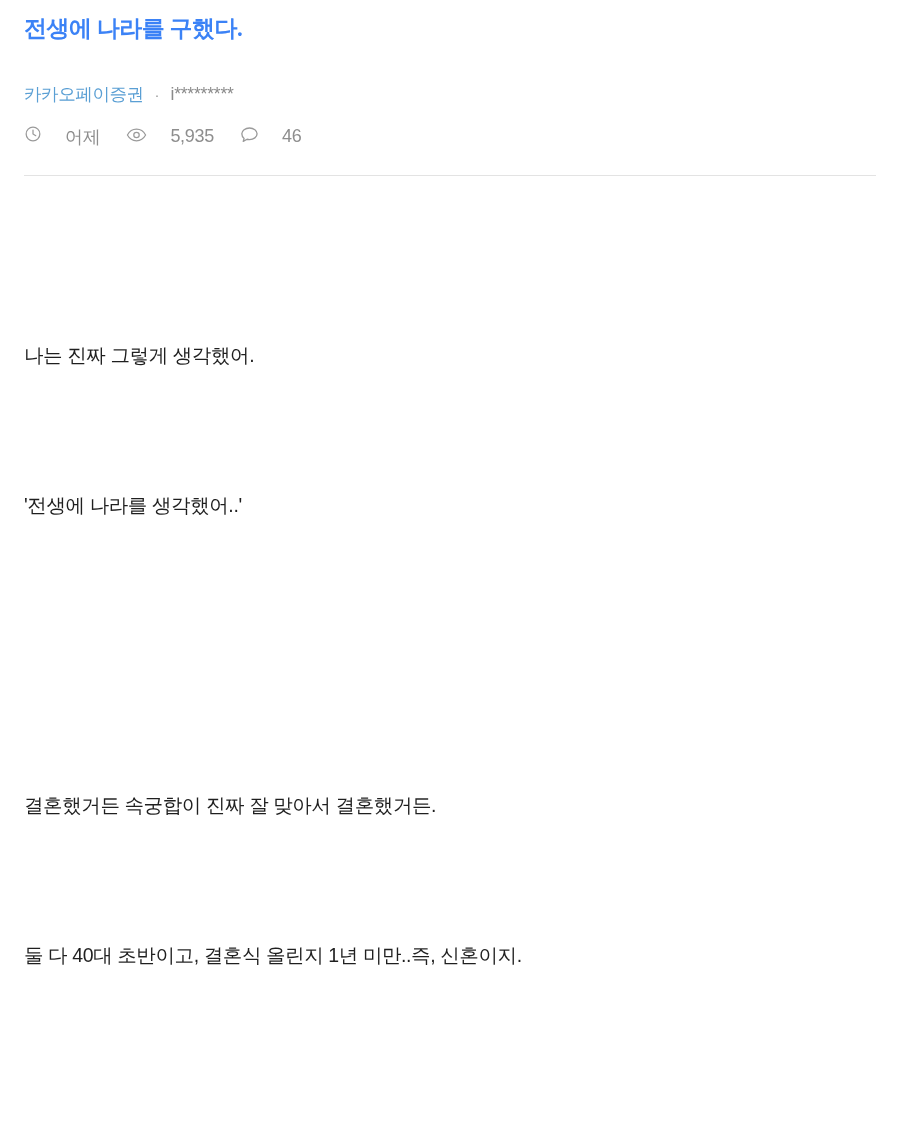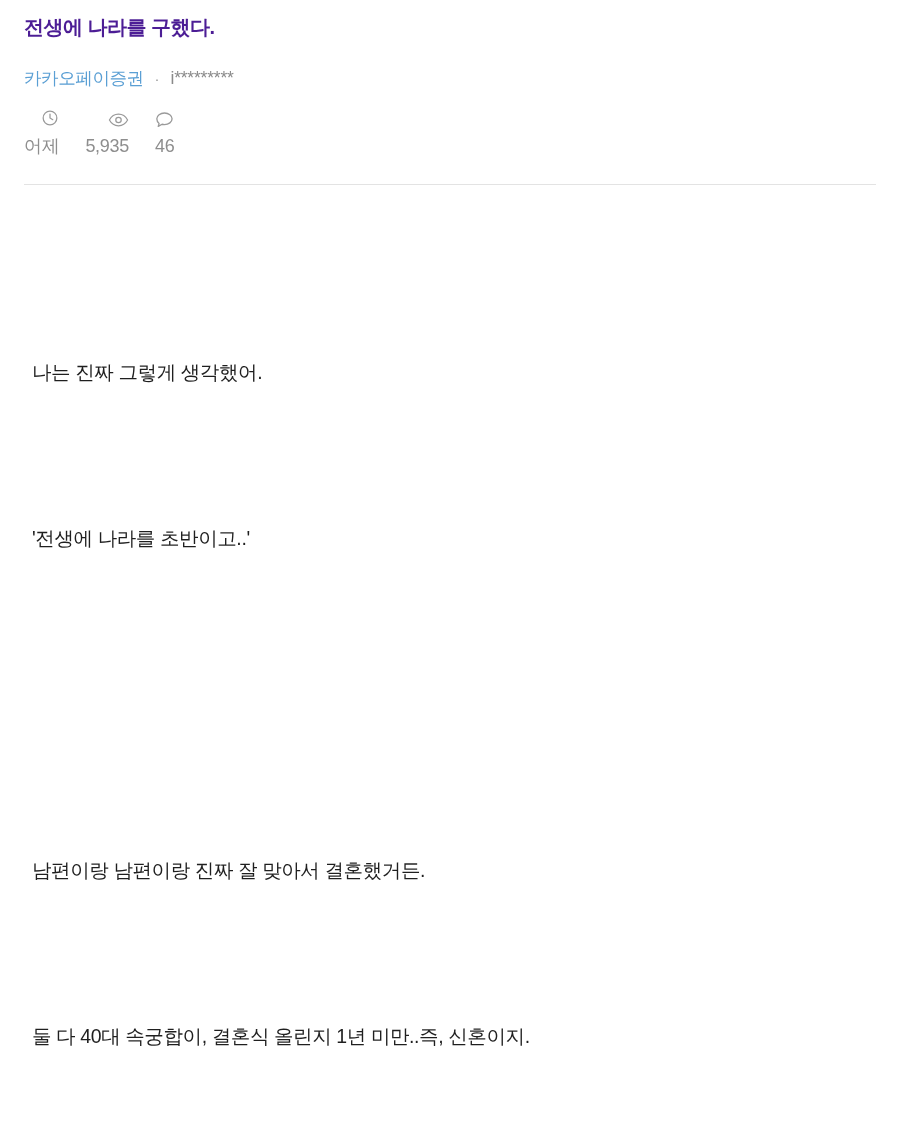--- a/index.html
+++ b/index.html
@@ -16,29 +16,30 @@
     overflow: hidden;
   }
   .page {
     width: 900px;
     height: 1136px;
     box-sizing: border-box;
     padding: 0 24px;
     position: relative;
   }
   .post-title {
-    font-size: 20px;
+    font-size: 23px;
     font-weight: bold;
     letter-spacing: -0.5px;
-    color: #4c1d95;
+    color: #3b82f6;
     margin: 14px 0 0 0;
     line-height: 1.3;
+    font-family: Liberation Serif, serif;
   }
   .byline {
-    margin-top: 28px;
+    margin-top: 40px;
     font-size: 17.5px;
     line-height: 1.2;
     white-space: nowrap;
   }
   .byline .board {
     color: #5a9fd4;
     letter-spacing: -0.4px;
   }
   .byline .dot {
     color: #9a9a9a;
@@ -52,24 +53,23 @@
   .meta {
     margin-top: 20px;
     display: flex;
     align-items: center;
     gap: 26px;
     color: #8e8e8e;
     font-size: 18px;
   }
   .meta-item {
     display: flex;
-    align-items: flex-end;
-    gap: 7px;
+    align-items: flex-start;
+    gap: 23px;
     white-space: nowrap;
-    flex-direction: column;
   }
   .meta-item .txt {
     letter-spacing: -0.3px;
   }
   .ico {
     display: inline-block;
     line-height: 0;
   }
   .ico svg { display: block; }
   .divider {
@@ -79,21 +79,21 @@
   }
   .body-text {
     margin-top: 54px;
     font-size: 19.5px;
     line-height: 50px;
     color: #1f1f1f;
     letter-spacing: -0.4px;
     white-space: pre-wrap;
   }
   .body-text p {
-    margin: 8px;
+    margin: 0;
   }
   .body-text p.blank {
     height: 50px;
   }
 </style>
 </head>
 <body>
 
 <div class="page">
 
@@ -135,24 +135,24 @@
       </span>
       <span class="txt">46</span>
     </div>
 
   </div>
 
   <div class="divider"></div>
 
   <div class="body-text">
     <p>나는 진짜 그렇게 생각했어.</p>
-    <p>'전생에 나라를 초반이고..'</p>
+    <p>'전생에 나라를 생각했어..'</p>
     <p class="blank"></p>
-    <p>남편이랑 남편이랑 진짜 잘 맞아서 결혼했거든.</p>
-    <p>둘 다 40대 속궁합이, 결혼식 올린지 1년 미만..즉, 신혼이지.</p>
+    <p>결혼했거든 속궁합이 진짜 잘 맞아서 결혼했거든.</p>
+    <p>둘 다 40대 초반이고, 결혼식 올린지 1년 미만..즉, 신혼이지.</p>
     <p class="blank"></p>
     
     
     
     
     
     
     
     
     

